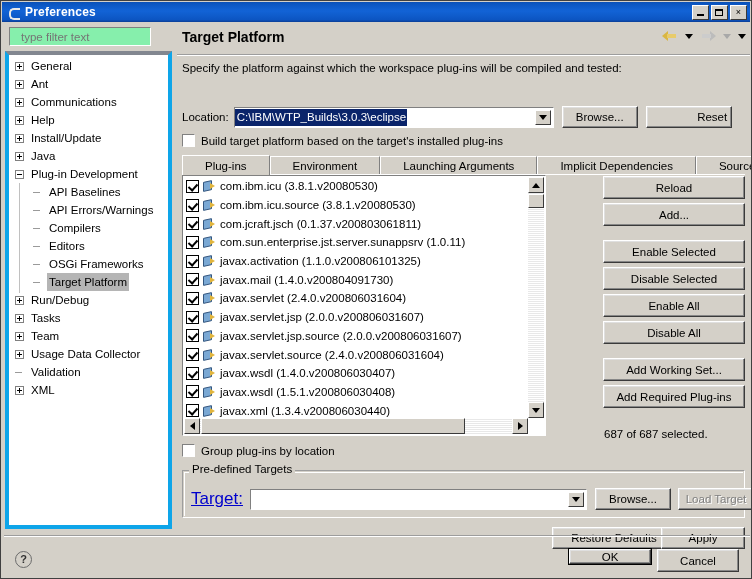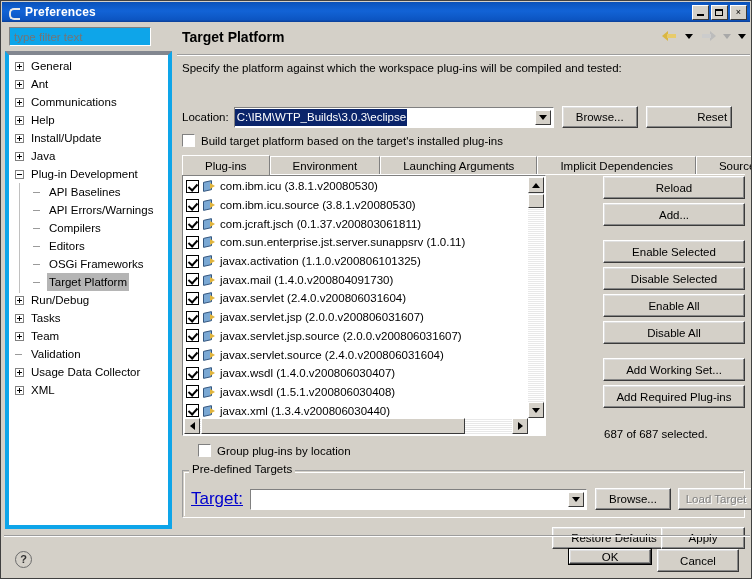--- a/index.html
+++ b/index.html
@@ -97,28 +97,28 @@
     position: absolute;
     left: 3px; top: 23px;
     width: 170px; height: 507px;
     background: #d4d0c8;
     box-sizing: border-box;
   }
   .filter-box {
     position: absolute;
     left: 5px; top: 3px;
     width: 142px; height: 19px;
-    background: #0ea5e9;
+    background: #86efac;
     border: 1px solid;
     border-color: #808080 #ffffff #ffffff #808080;
     box-sizing: border-box;
     font-family: "Liberation Sans", sans-serif;
     font-size: 11.5px;
     color: #000;
-    padding: 0 4px;
+    padding: 0 11px;
     line-height: 17px;
     outline: none;
   }
   .tree {
     position: absolute;
     left: 1px; top: 27px;
     width: 167px; height: 478px;
     background: #ffffff;
     border: 4px solid #0ea5e9;
     border-top-color: #828790;
@@ -624,26 +624,26 @@
           </div>
           <div class="tnode">
             <span class="exp plus"></span>
             <span class="lbl">Tasks</span>
           </div>
           <div class="tnode">
             <span class="exp plus"></span>
             <span class="lbl">Team</span>
           </div>
           <div class="tnode">
+            <span class="exp plus"></span>
+            <span class="lbl">Usage Data Collector</span>
+          </div>
+          <div class="tnode">
             <span class="dash"></span>
             <span class="lbl">Validation</span>
-          </div>
-          <div class="tnode">
-            <span class="exp plus"></span>
-            <span class="lbl">Usage Data Collector</span>
           </div>
           <div class="tnode">
             <span class="exp plus"></span>
             <span class="lbl">XML</span>
           </div>
         </div>
     </div>
   </div>
 
   <div class="right-panel">
@@ -771,21 +771,21 @@
         <div class="sthumb" style="left:17px;top:0;width:264px;height:16px;"></div>
         <div class="sbtn" style="right:0;top:0;">
             <span class="tri-rt"></span>
           </div>
       </div>
     </div>
 
     <div class="rbtns" id="side-buttons"><button class="btn rbtn">Reload</button><button class="btn rbtn gap">Add...</button><button class="btn rbtn">Enable Selected</button><button class="btn rbtn">Disable Selected</button><button class="btn rbtn">Enable All</button><button class="btn rbtn gap">Disable All</button><button class="btn rbtn">Add Working Set...</button><button class="btn rbtn">Add Required Plug-ins</button></div>
     <div class="count-label">687 of 687 selected.</div>
 
-    <div class="chk-row" style="left:21px;top:420px;">
+    <div class="chk-row" style="left:5px;top:420px;">
       <span class="chkbox"></span>
       <span>Group plug-ins by location</span>
     </div>
 
     <div class="group">
       <div class="group-inner"></div>
     </div>
     <div class="group-title">Pre-defined Targets</div>
 
     <div style="position:absolute;left:14px;top:464px;display:flex;align-items:center;">

